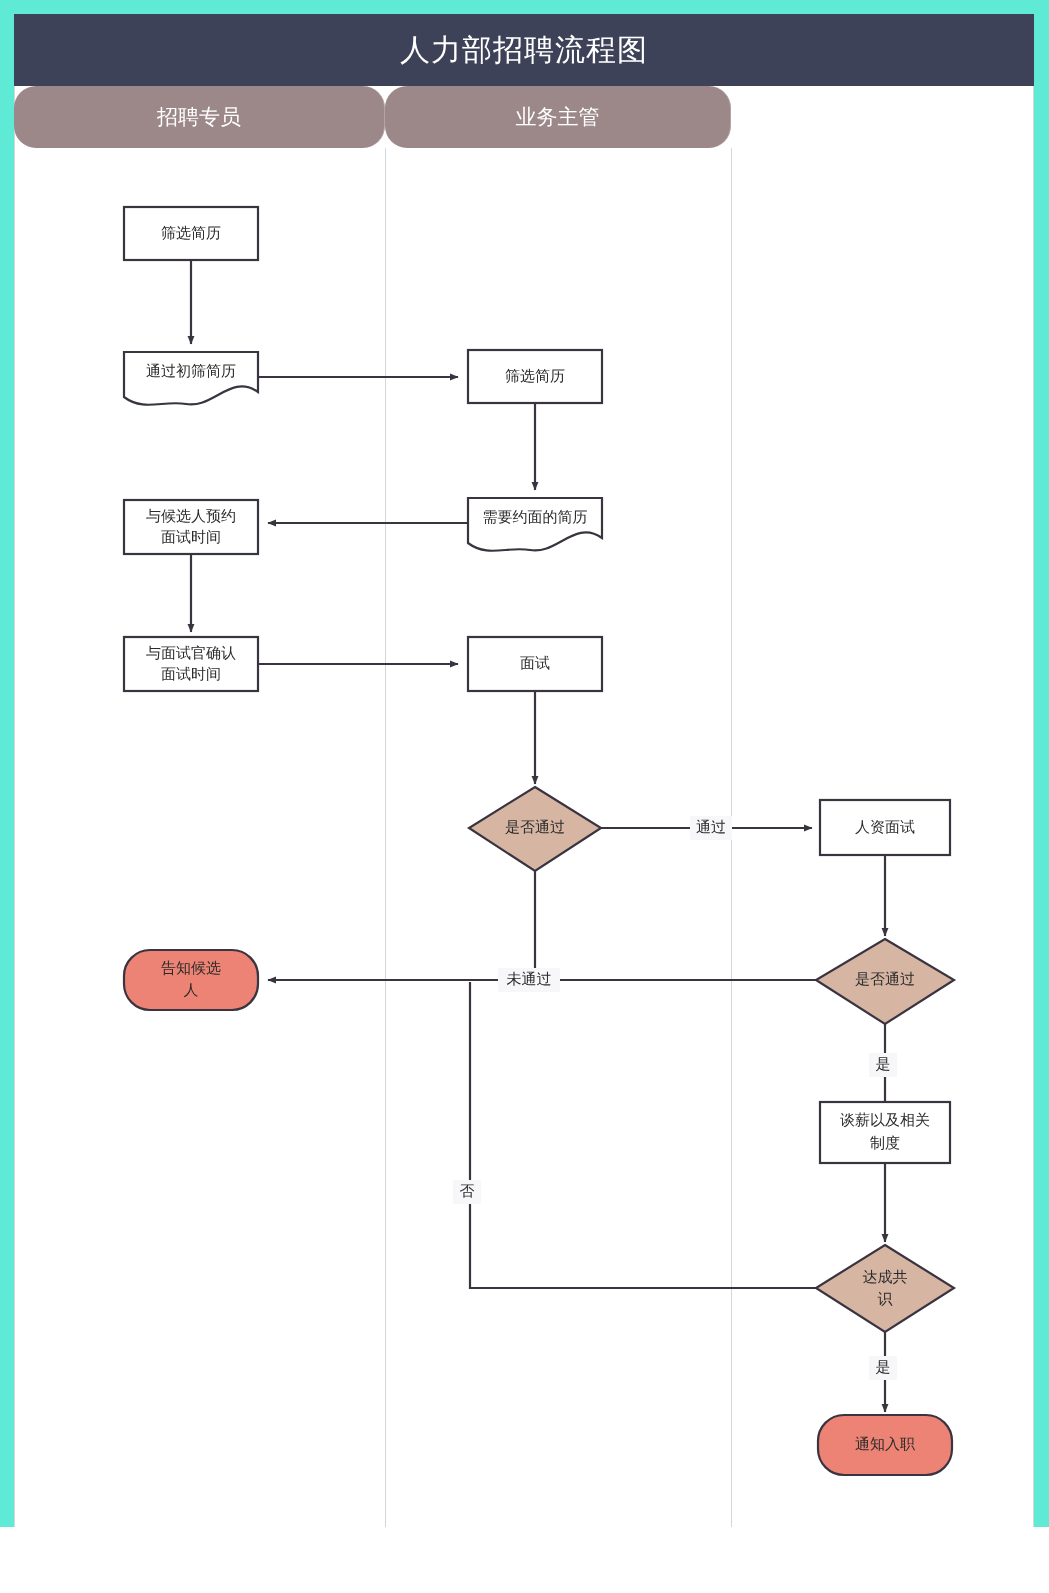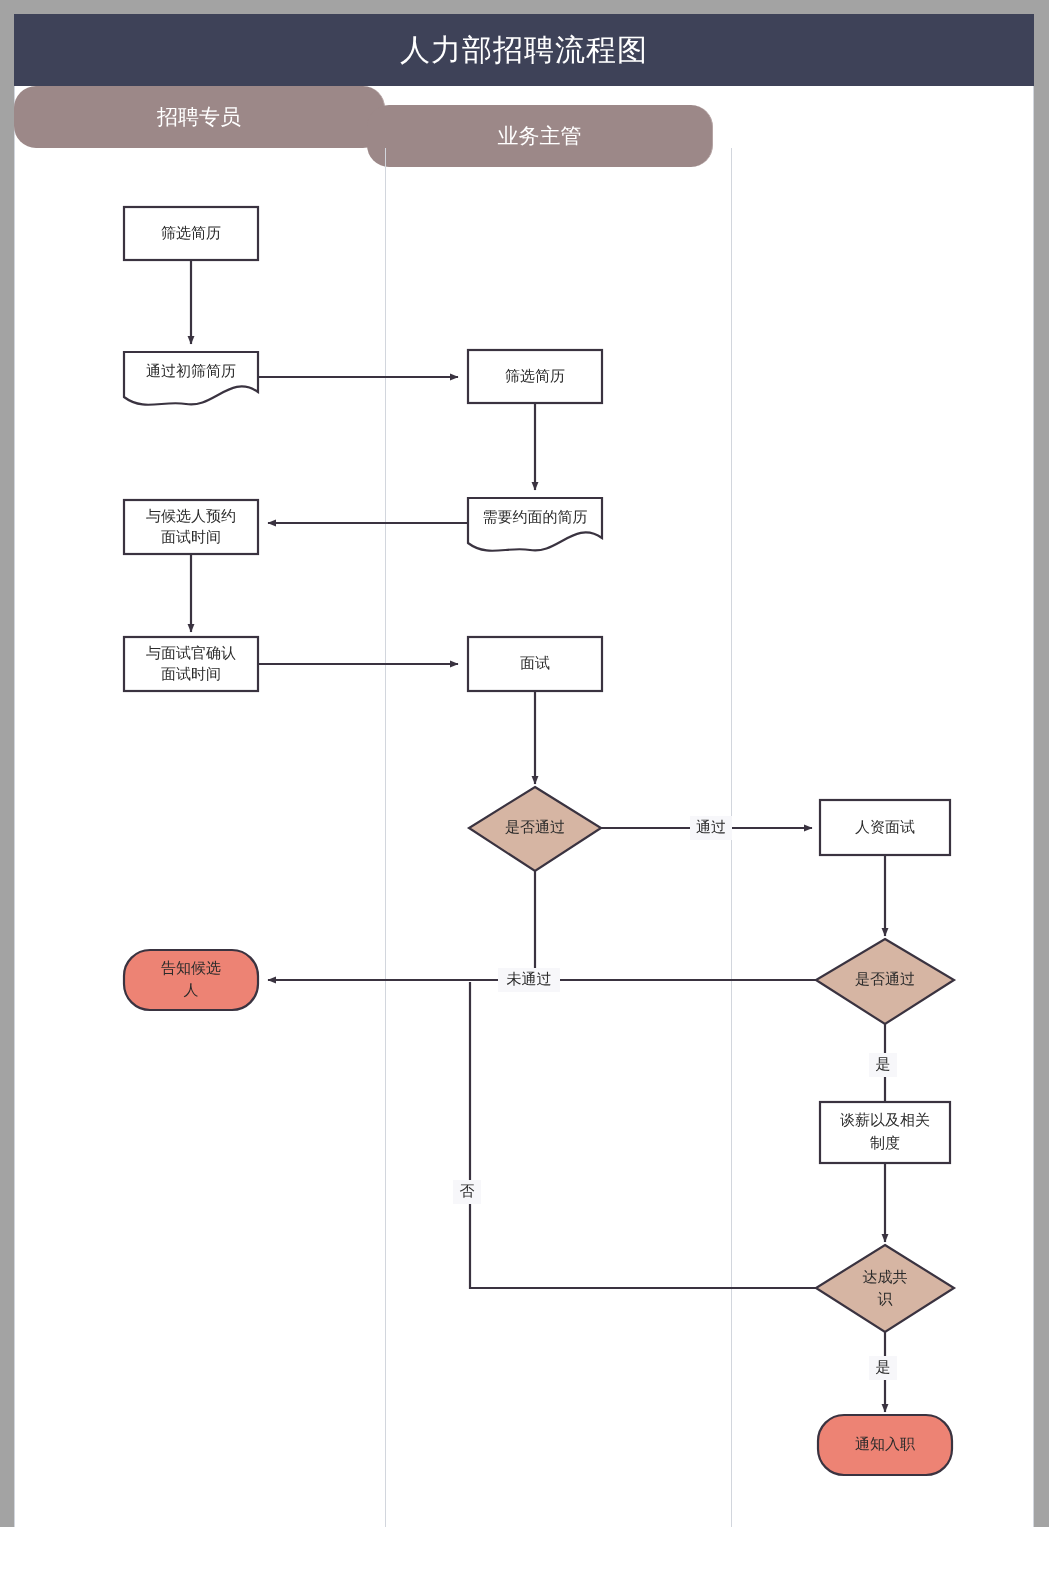--- a/index.html
+++ b/index.html
@@ -1,17 +1,17 @@
 <!DOCTYPE html>
 <html><head>
 <meta charset="utf-8">
 <style>
   html,body{margin:0;padding:0;background:#ffffff;}
   body{font-family:"Liberation Sans","DejaVu Sans",sans-serif;}
-  #page{position:relative;width:1049px;height:1527px;background:#a3a3a3;overflow:hidden;}
+  #page{position:relative;width:1049px;height:1527px;background:#5eead4;overflow:hidden;}
   .canvas{position:absolute;left:14px;top:14px;width:1020px;height:1568px;
           border:1px solid #d2d6dd;box-sizing:border-box;background:#fff;}
   .title-bar{position:absolute;left:14px;top:14px;width:1020px;height:72px;
              background:#3e4258;box-sizing:border-box;display:flex;align-items:center;
              justify-content:center;}
   .title-bar .t{color:#ffffff;font-size:30px;letter-spacing:1px;}
   .lane-head{position:absolute;top:86px;height:62px;background:#9c8888;
              box-sizing:border-box;display:flex;align-items:center;justify-content:center;
              border-right:1px solid #b5a4a4;border-radius:22px;}
   .lane-head .lt{color:#ffffff;font-size:21px;}
@@ -34,21 +34,21 @@
 
   <div class="canvas"></div>
 
   <div class="title-bar">
     <span class="t">人力部招聘流程图</span>
   </div>
 
   <div class="lane-head" style="left:14px;width:371px;">
     <span class="lt">招聘专员</span>
   </div>
-  <div class="lane-head" style="left:367px;width:346px;margin-top:19px;">
+  <div class="lane-head" style="left:385px;width:346px;">
     <span class="lt">业务主管</span>
   </div>
 
   <div class="lane-div" style="left:385px;"></div>
   <div class="lane-div" style="left:731px;"></div>
 
   <svg class="flow" viewBox="0 0 1049 1593">
     <defs>
       <marker id="ah" markerWidth="10" markerHeight="10" refX="8.4" refY="4" orient="auto" markerUnits="userSpaceOnUse">
         <path d="M0,0.4 L9,4 L0,7.6 z" fill="#3a3340"></path>

